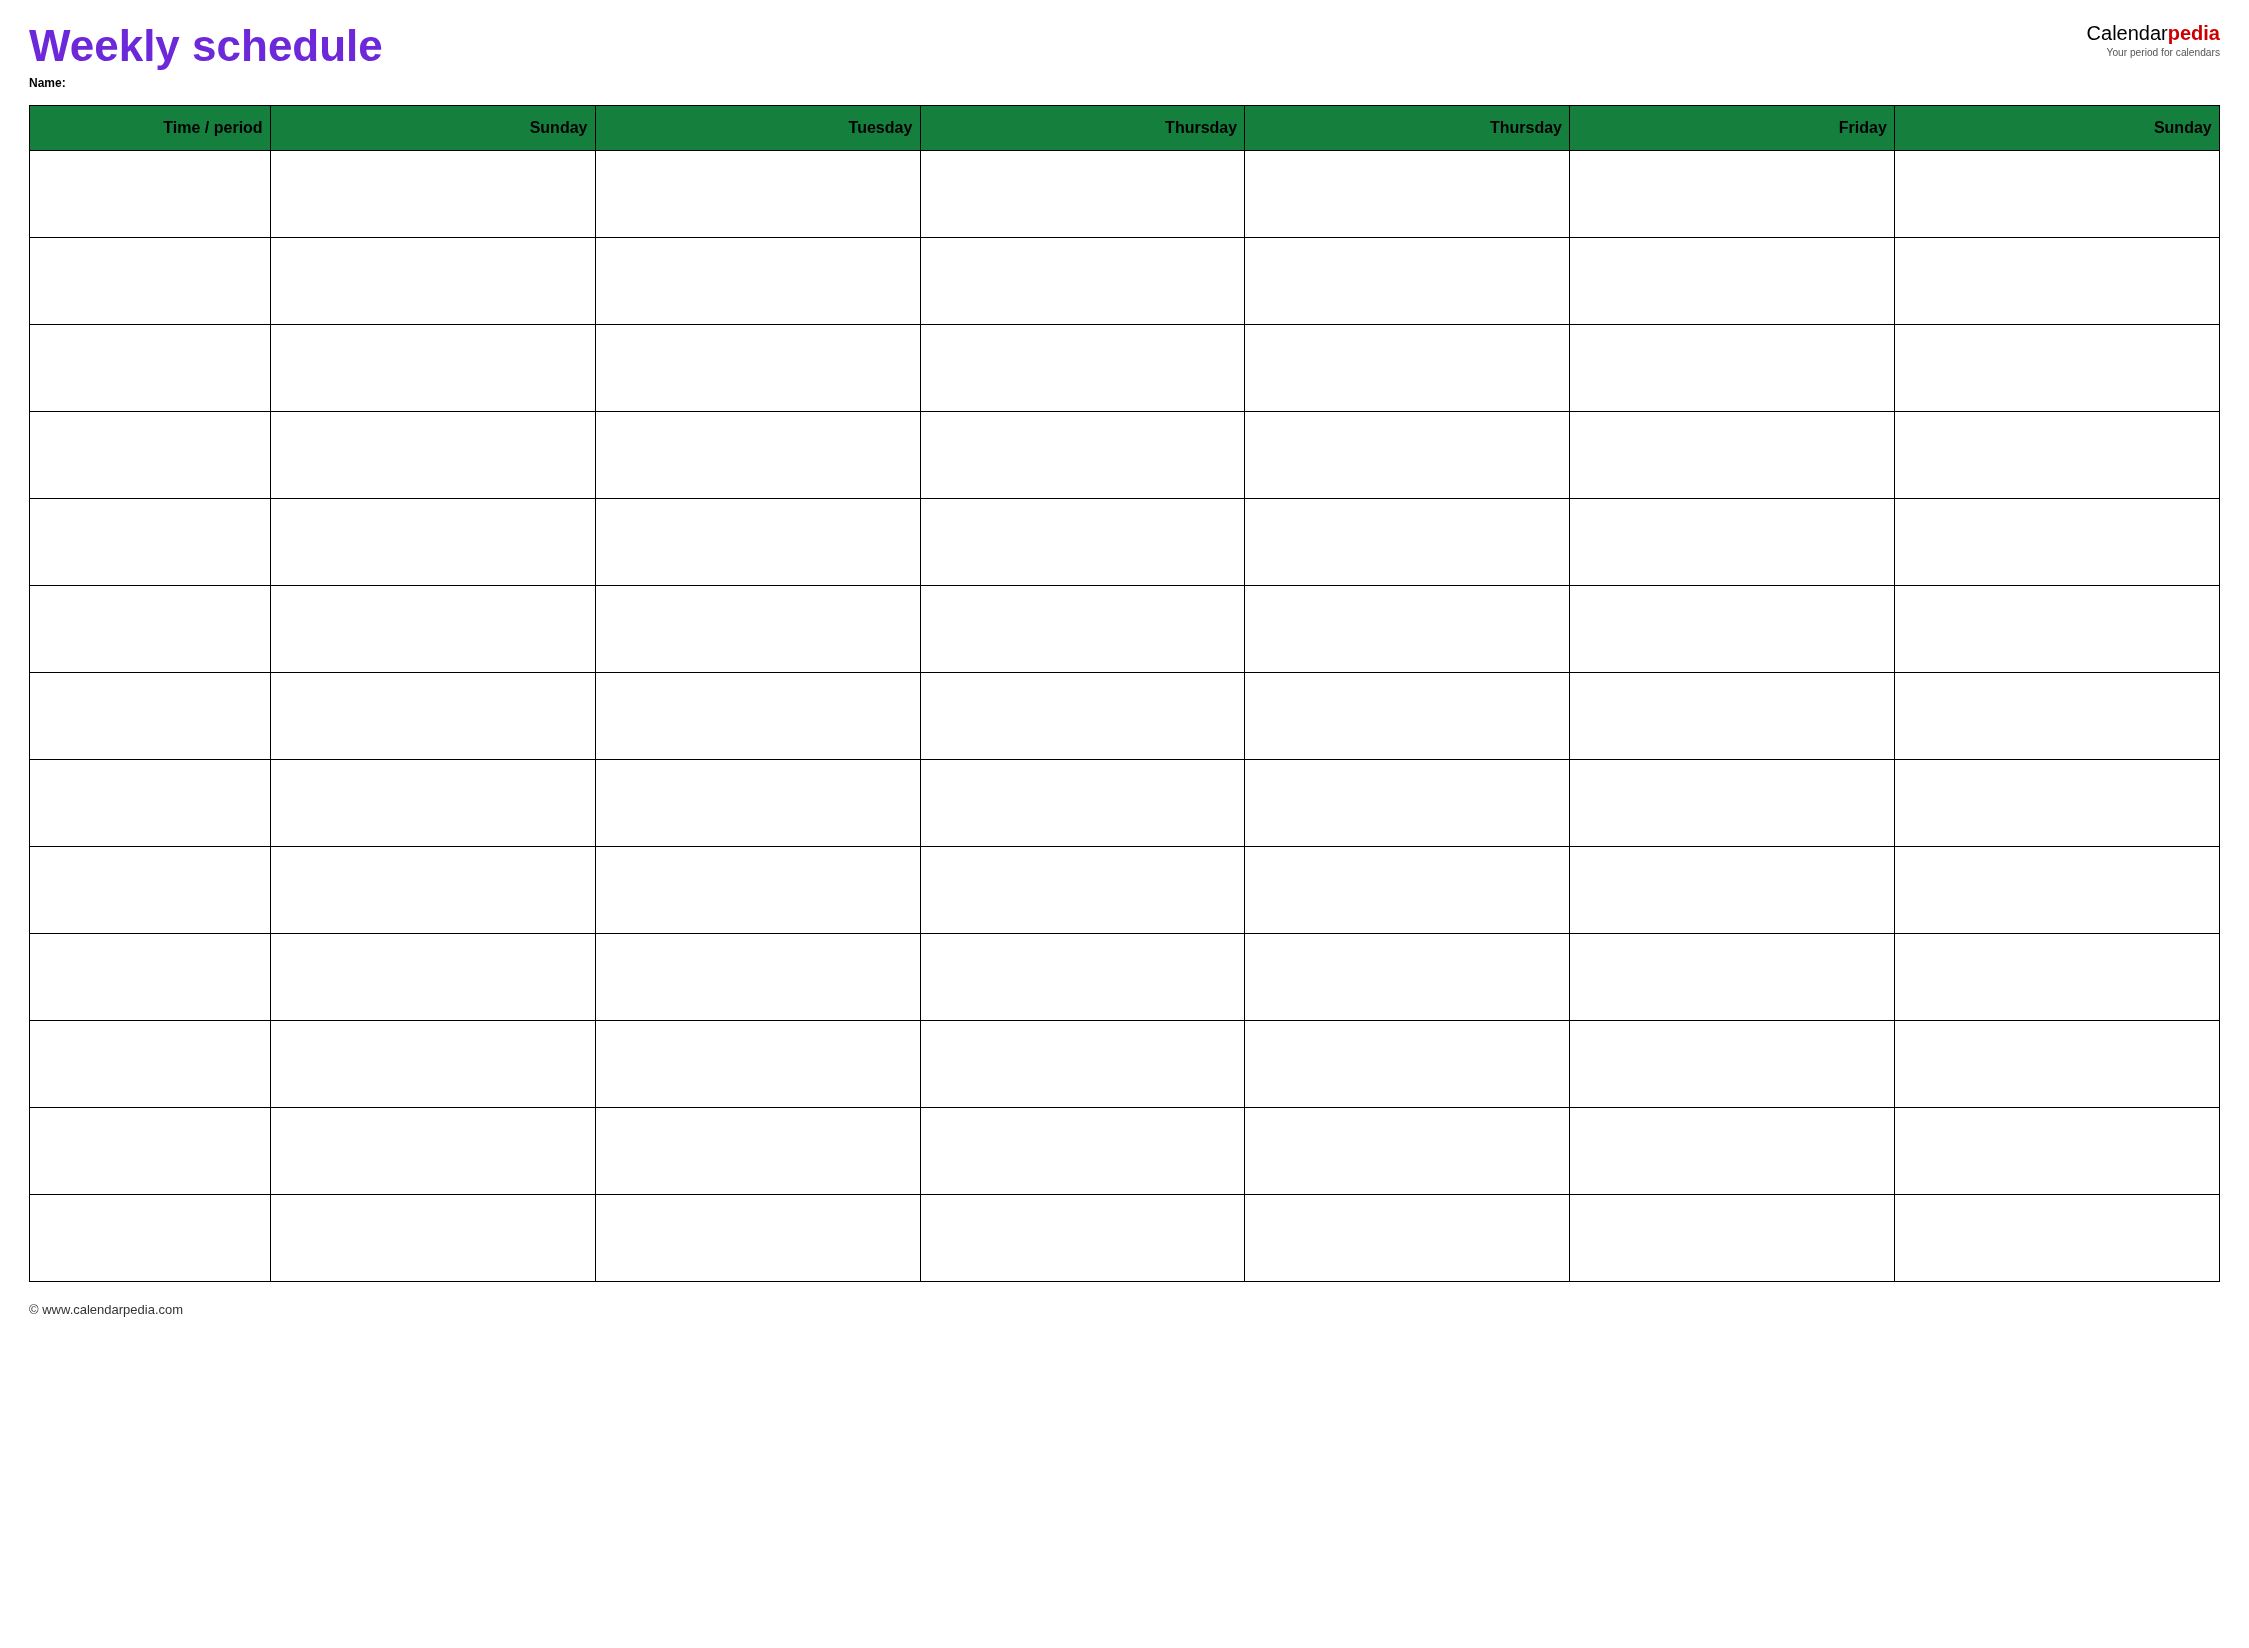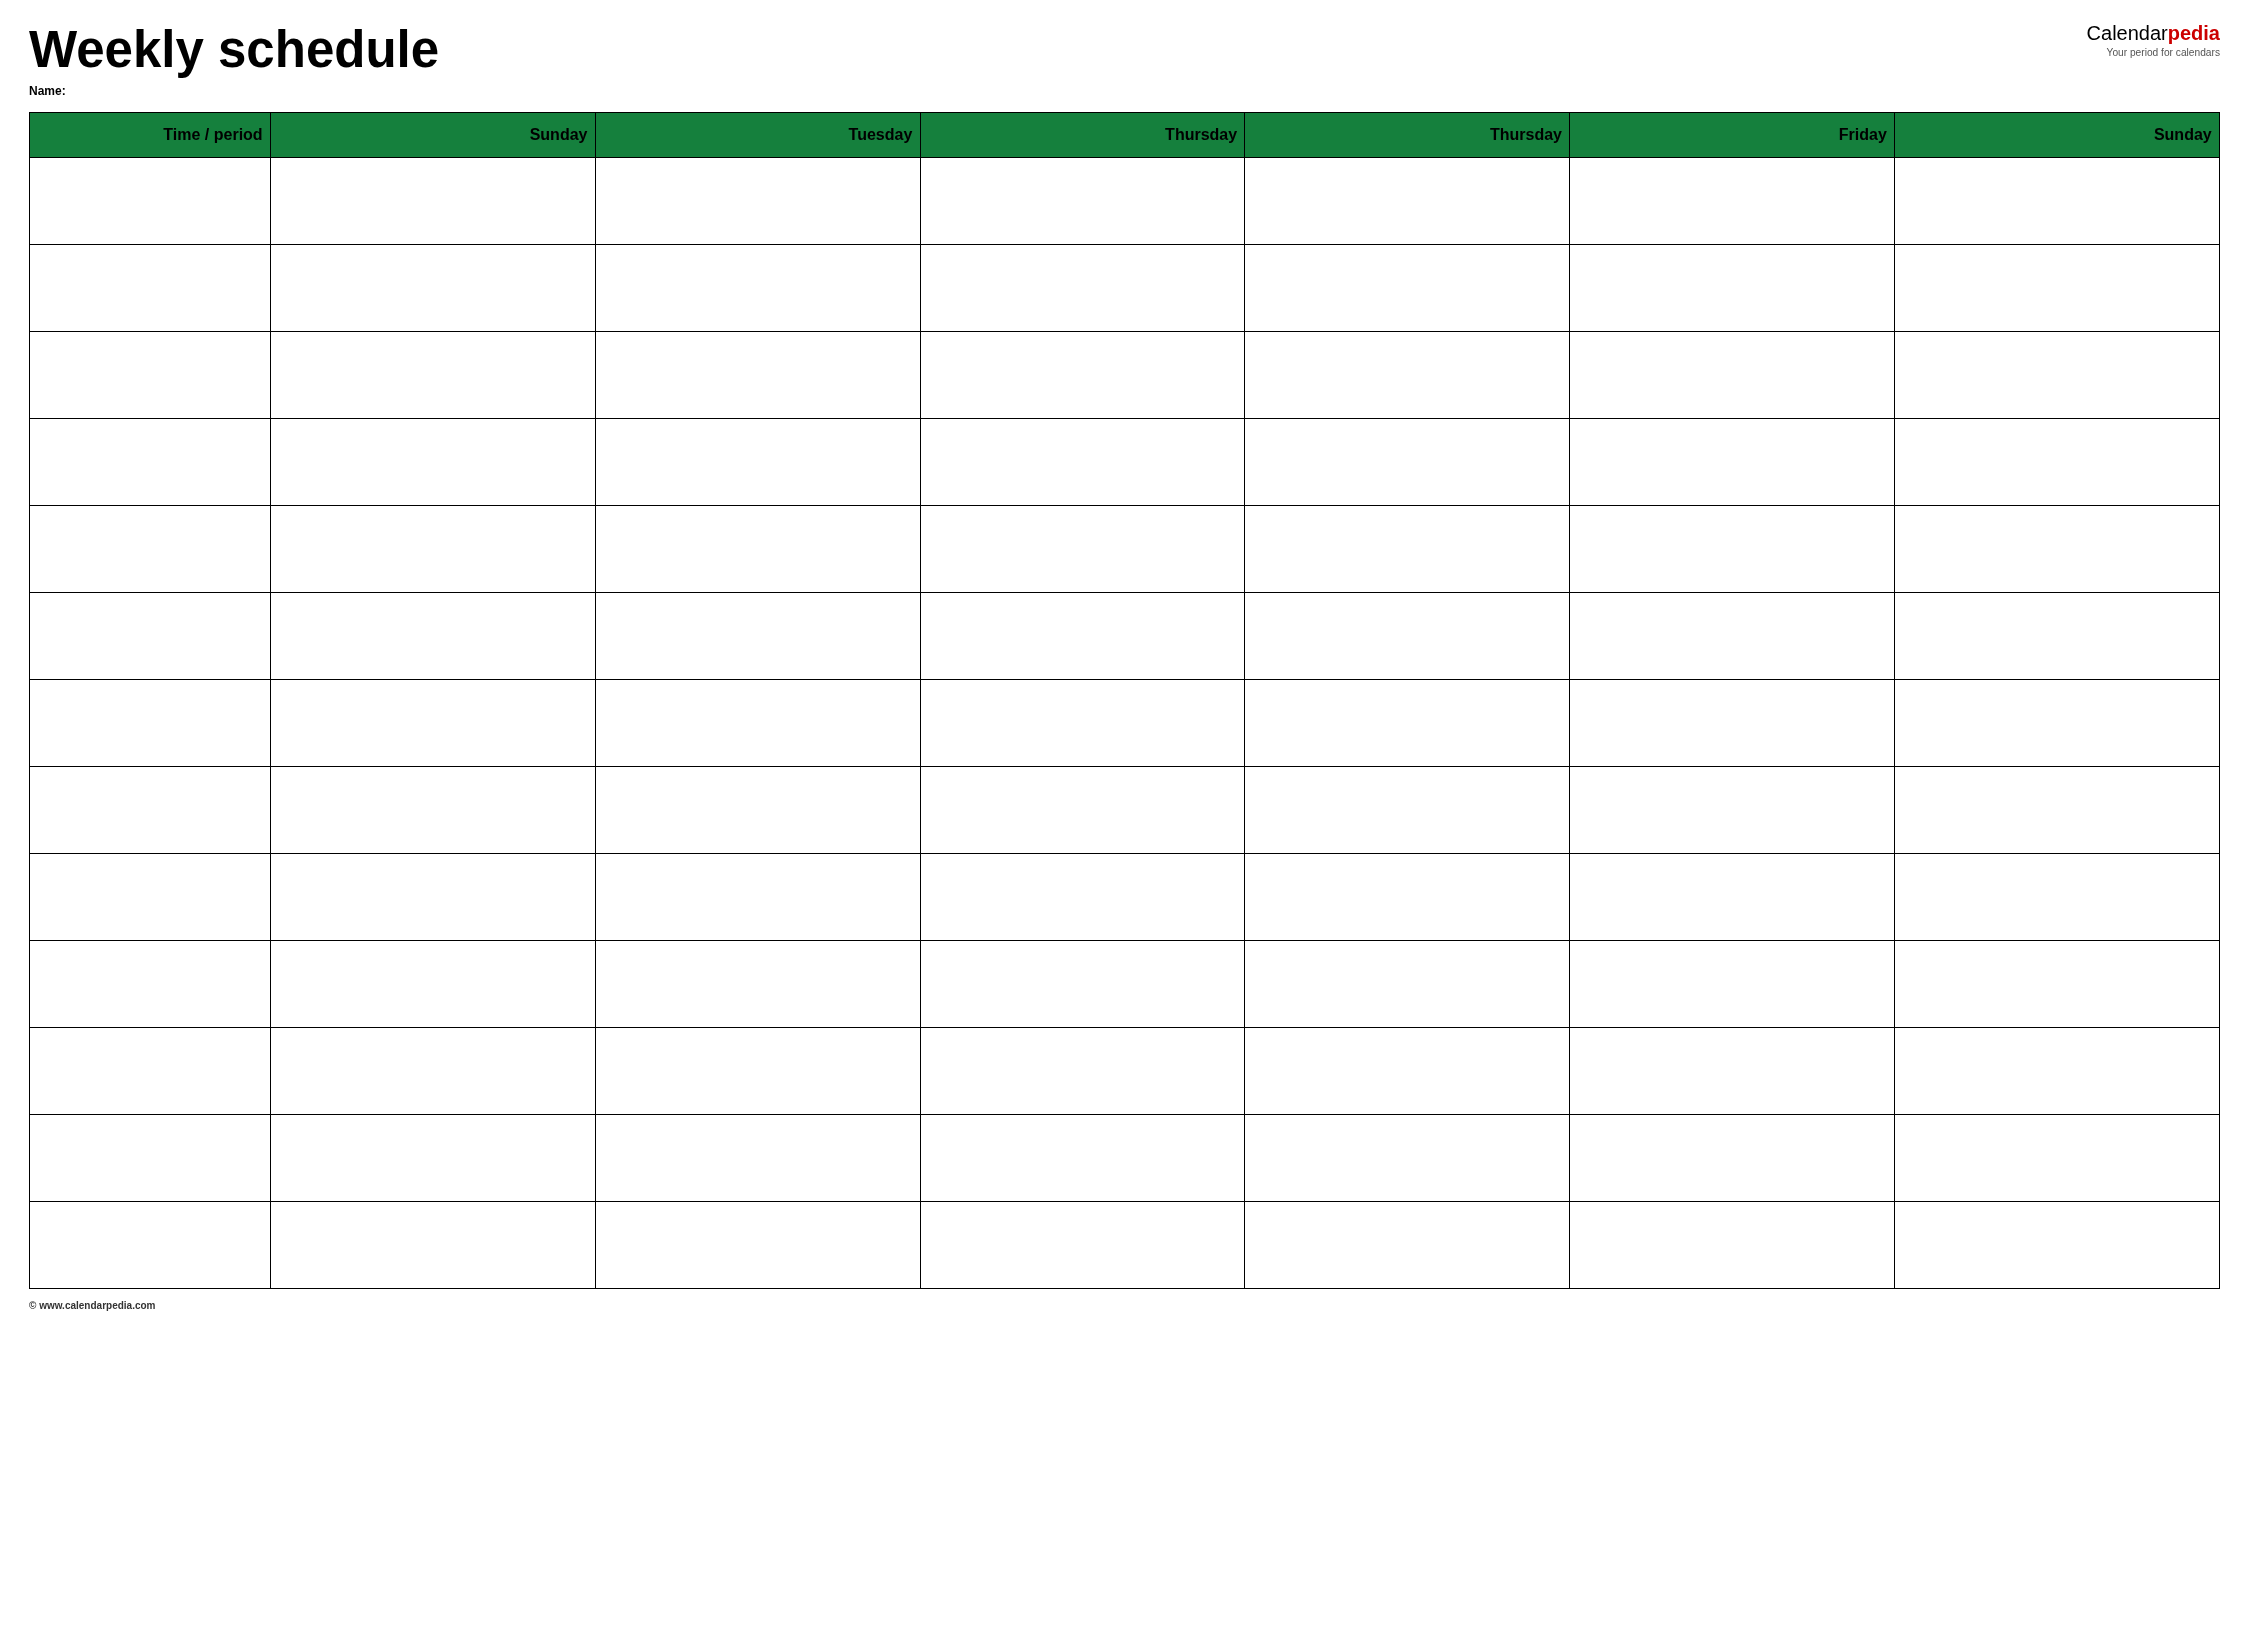--- a/index.html
+++ b/index.html
@@ -22,23 +22,23 @@
       align-items: flex-start;
       margin-bottom: 7.3px;
     }
 
     .title-area {
       display: flex;
       flex-direction: column;
     }
 
     .page-title {
-      font-size: 51px;
-      font-weight: bold;
-      color: #000000;
+      font-size: 44px;
+      font-weight: bold;
+      color: #6d28d9;
       line-height: 1.1;
     }
 
     .name-label {
       font-size: 12px;
       font-weight: bold;
       color: #000000;
       margin-top: 5.8px;
     }
 
@@ -95,24 +95,23 @@
 
     .col-time {
       width: 11%;
     }
 
     .col-day {
       width: 14.83%;
     }
 
     .footer {
-      margin-top: 11px;
-      font-size: 10px;
+      margin-top: 20px;
+      font-size: 13px;
       color: #333333;
-      font-weight: bold;
     }
   </style>
 </head>
 <body>
 
 <div class="header-section">
   <div class="title-area">
     <h1 class="page-title">Weekly schedule</h1>
     <div class="name-label">Name:</div>
   </div>

